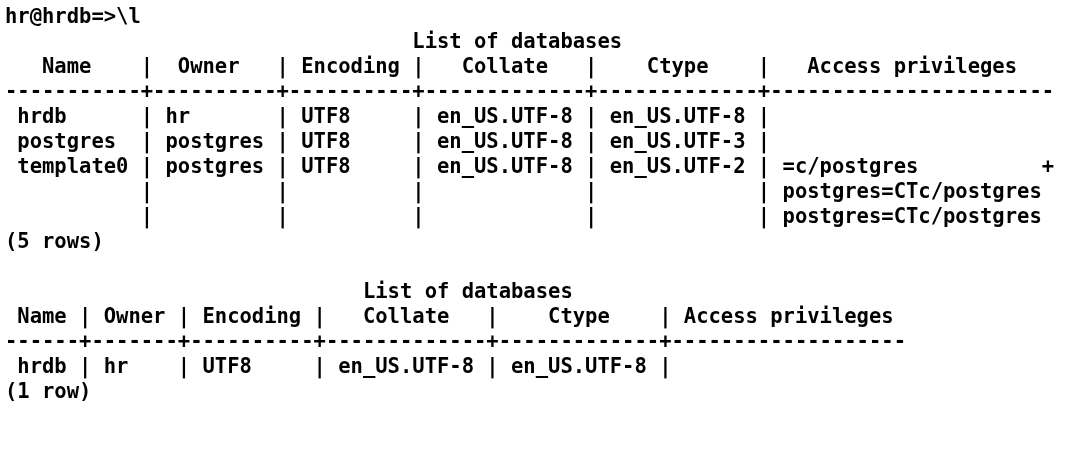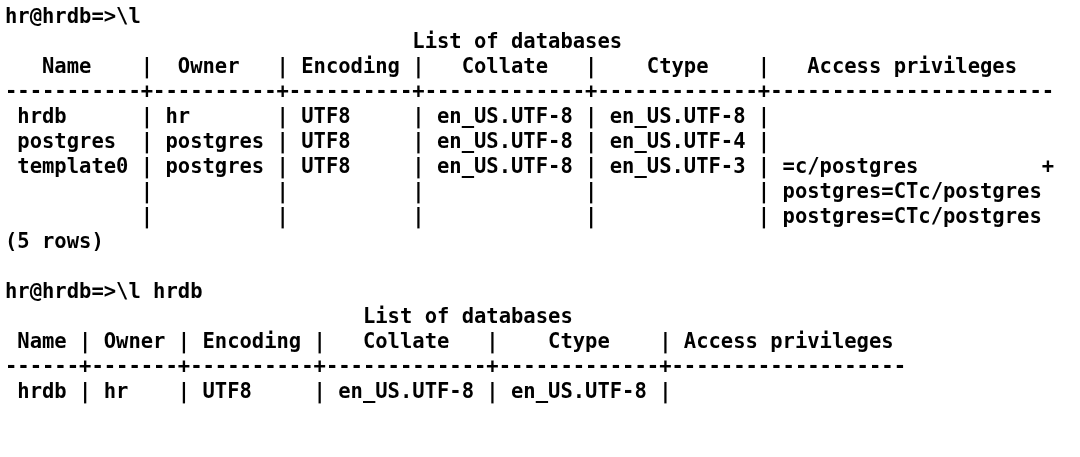--- a/index.html
+++ b/index.html
@@ -37,25 +37,25 @@
 </head>
 <body>
 
 <div class="terminal">
   <div class="screen">
       <div class="term-line">hr@hrdb=&gt;\l</div>
       <div class="term-line">                                 List of databases</div>
       <div class="term-line">   Name    |  Owner   | Encoding |   Collate   |    Ctype    |   Access privileges</div>
       <div class="term-line">-----------+----------+----------+-------------+-------------+-----------------------</div>
       <div class="term-line"> hrdb      | hr       | UTF8     | en_US.UTF-8 | en_US.UTF-8 |</div>
-      <div class="term-line"> postgres  | postgres | UTF8     | en_US.UTF-8 | en_US.UTF-4 |</div>
-      <div class="term-line"> template0 | postgres | UTF8     | en_US.UTF-8 | en_US.UTF-3 | =c/postgres          +</div>
+      <div class="term-line"> postgres  | postgres | UTF8     | en_US.UTF-8 | en_US.UTF-3 |</div>
+      <div class="term-line"> template0 | postgres | UTF8     | en_US.UTF-8 | en_US.UTF-2 | =c/postgres          +</div>
       <div class="term-line">           |          |          |             |             | postgres=CTc/postgres</div>
       <div class="term-line">           |          |          |             |             | postgres=CTc/postgres</div>
       <div class="term-line">(5 rows)</div>
       <div class="term-line"></div>
-      <div class="term-line">hr@hrdb=&gt;\l hrdb</div>
       <div class="term-line">                             List of databases</div>
       <div class="term-line"> Name | Owner | Encoding |   Collate   |    Ctype    | Access privileges</div>
       <div class="term-line">------+-------+----------+-------------+-------------+-------------------</div>
       <div class="term-line"> hrdb | hr    | UTF8     | en_US.UTF-8 | en_US.UTF-8 |</div>
+      <div class="term-line">(1 row)</div>
     </div>
 </div>
 
 </body></html>

